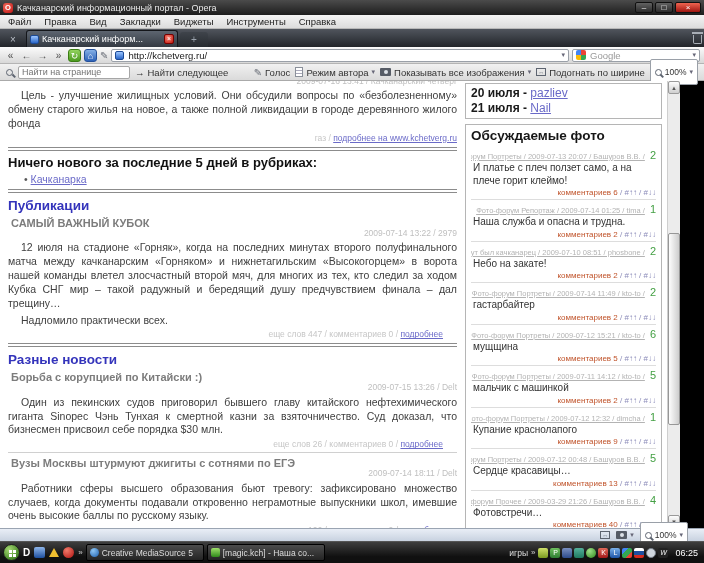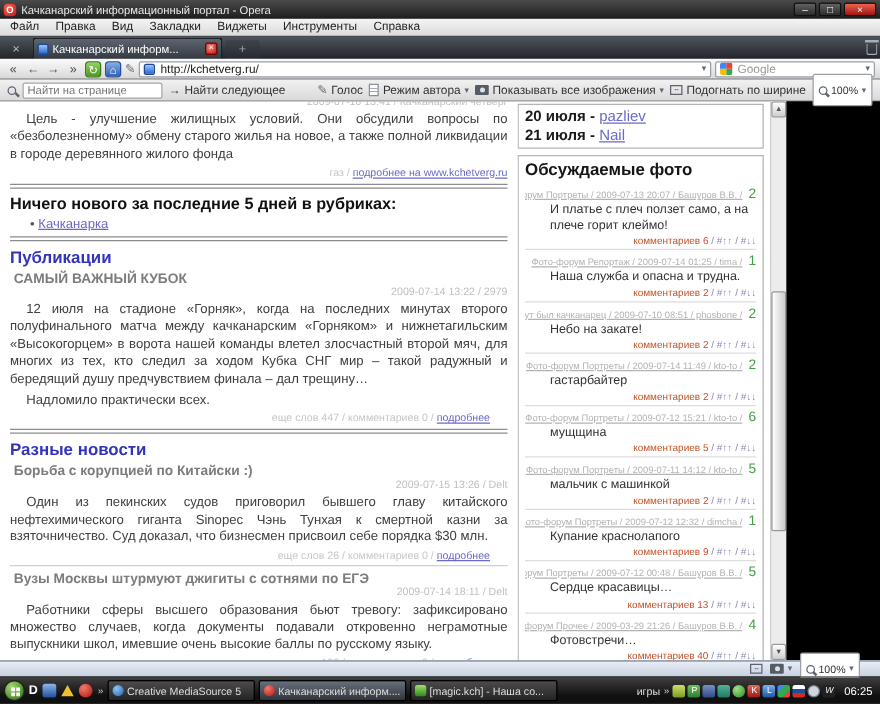--- a/index.html
+++ b/index.html
@@ -46,21 +46,21 @@
   .findinput{width:112px;height:13px;border:1px solid #a6a6a6;border-radius:2px;font-size:9px;padding:0 3px;color:#999;font-family:"Liberation Sans",sans-serif}
   .fb-gap{flex:1}
   .fb-item{display:flex;align-items:center;gap:3px;white-space:nowrap}
   .i-doc{display:inline-block;width:8px;height:10px;border:1px solid #8a909a;background:repeating-linear-gradient(#fff 0 2px,#aab 2px 3px);flex:none}
   .i-cam{display:inline-block;width:11px;height:8px;background:#565c66;border-radius:1px;position:relative;flex:none}
   .i-cam::after{content:"";position:absolute;left:3.5px;top:2px;width:4px;height:4px;border-radius:50%;background:#dde2e8}
   .i-fit{display:inline-block;width:10px;height:8px;border:1px solid #5d6470;font-size:6px;line-height:6px;text-align:center;color:#5d6470;flex:none}
   .zoombox{display:flex;align-items:center;gap:3px;background:#fff;border:1px solid #9aa0a8;border-radius:2px;height:26px;padding:0 4px;font-size:8.5px;color:#333}
 
   
-  .viewport{position:absolute;top:81px;left:0;width:629px;height:447px;background:#fff;display:flex;overflow:hidden}
+  .viewport{position:absolute;top:81px;left:0;width:680px;height:447px;background:#fff;display:flex;overflow:hidden}
   .main-col{flex:1;padding:0 8px;overflow:hidden;font-size:10.5px;color:#3c3c3c}
   .side-col{width:202px;flex:none;padding:2px 5px 0 0;overflow:hidden}
   .scrollcol{width:13px;flex:none;background:#ececec;border-left:1px solid #cfcfcf;position:relative}
   .sc-btn{position:absolute;left:0;width:12px;height:13px;background:linear-gradient(#fdfdfd,#cfcfcf);border:1px solid #9a9a9a;border-radius:2px;font-size:6px;text-align:center;line-height:12px;color:#555}
   .sc-up{top:0}.sc-down{bottom:0}
   .sc-thumb{position:absolute;left:0;width:12px;top:152px;height:192px;background:linear-gradient(90deg,#fdfdfd,#cdcdcd);border:1px solid #979797;border-radius:2px}
 
   .date-r{text-align:right;font-size:8.5px;color:#bfbfbf;line-height:1.1}
   .clip-top{margin-top:-4px}
   p.body{text-align:justify;line-height:1.32;margin:3px 0 2px;text-indent:13px;color:#404040}
@@ -78,21 +78,21 @@
   
   .sb-box{border:1px solid #b5b5b5;margin-bottom:5px;padding:2px 5px;background:#fff}
   .bday{font-size:12px;color:#1a1a1a;font-weight:bold;line-height:1.25}
   .bday a{font-weight:normal;color:#6a6ac8}
   .sb-title{font-size:13.5px;font-weight:bold;color:#161616;margin:1px 0 3px}
   .ph{border-top:1px solid #ddd;padding:3px 0 2px}
   .ph.first{border-top:none}
   .ph-meta{display:flex;justify-content:flex-end;align-items:baseline;gap:5px;white-space:nowrap;overflow:hidden}
   .ph-meta a{font-size:7.5px;color:#b3b3b3}
   .ph-num{color:#44a044;font-size:11px;flex:none}
-  .ph-text{font-size:10px;color:#333;margin:1px 0 1px 20px;line-height:1.25}
+  .ph-text{font-size:10px;color:#333;margin:1px 0 1px 2px;line-height:1.25}
   .ph-cm{text-align:right;font-size:8px}
   .cm-red{color:#c0532a}
   .cm-gray{color:#8a8ab8}
 
   
   .statusbar{position:absolute;top:528px;left:0;width:704px;height:13px;background:linear-gradient(#e9eef6,#c8d2e0);border-top:1px solid #9aa4b2;display:flex;align-items:center;justify-content:flex-end;gap:6px;padding:0 16px 0 4px;font-size:8.5px;color:#333}
 
   
   .taskbar{position:absolute;top:541px;left:0;width:704px;height:22px;background:linear-gradient(#3e3e3e,#101010 70%);border-top:1px solid #555;display:flex;align-items:center;gap:3px;padding:0 3px;color:#e8e8e8}
   .startorb{width:17px;height:17px;border-radius:50%;background:radial-gradient(circle at 35% 30%,#a5d873,#4f8f2f 65%,#2c5d15);border:1px solid #1d1d1d;position:relative;flex:none}
@@ -385,24 +385,20 @@
     <span class="ql-d">D</span>
     <span class="ql-sq ql-blue"></span>
     <span class="ql-tri"></span>
     <span class="ql-red"></span>
     <span class="chev">»</span>
   </span>
   <span class="tbtn">
     <span class="tico creative"></span>
     <span>Creative MediaSource 5</span>
   </span>
-  <span class="tbtn active">
-    <span class="tico opera"></span>
-    <span>Качканарский информ....</span>
-  </span>
   <span class="tbtn">
     <span class="tico magic"></span>
     <span>[magic.kch] - Наша со...</span>
   </span>
   <span class="tb-spacer"></span>
   <span class="games">игры</span>
   <span class="chev">»</span>
   <span class="tray">
     <span class="ti t1"></span>
     <span class="ti t2"></span>

